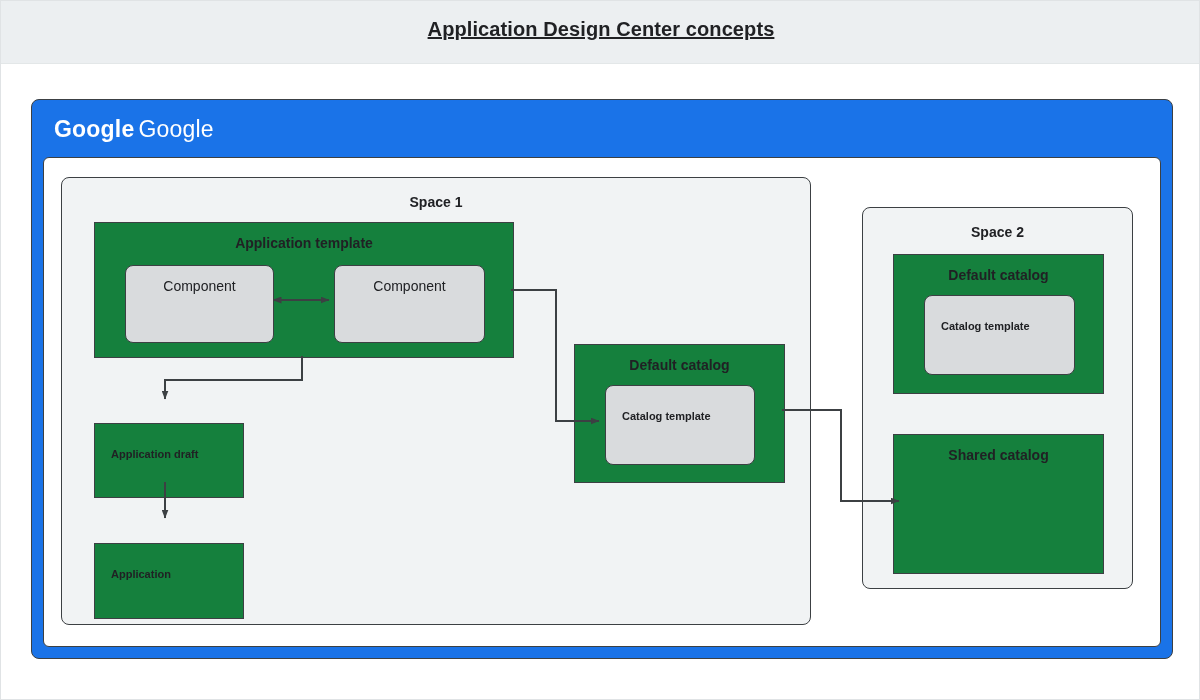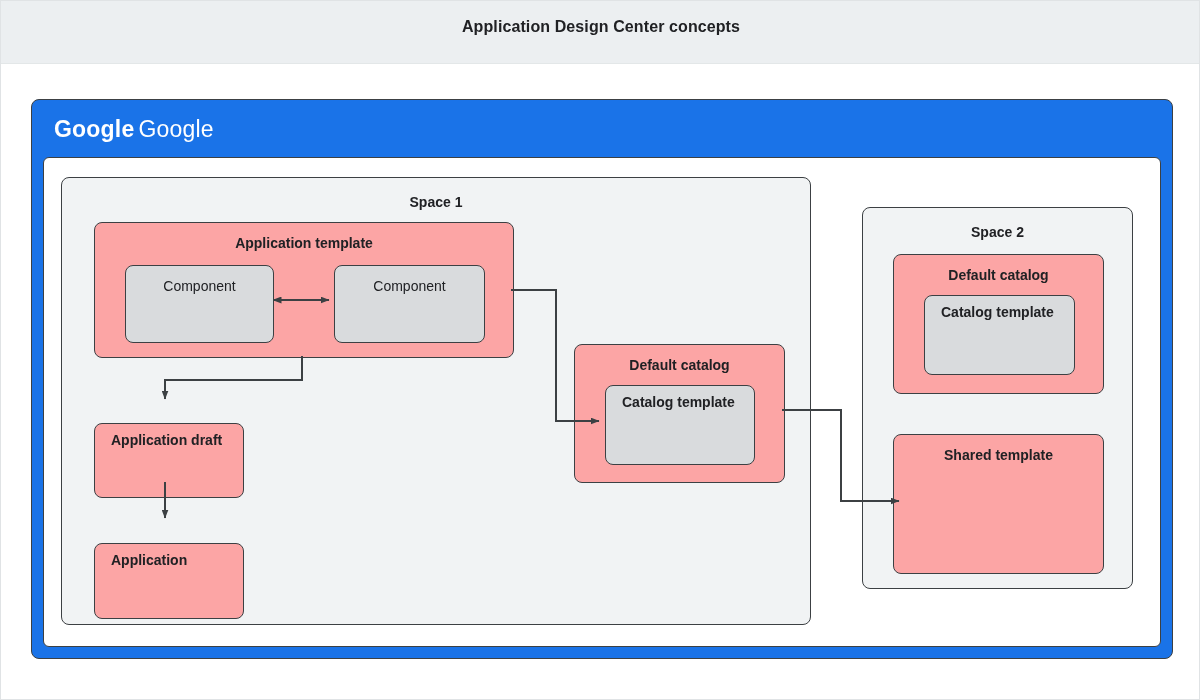--- a/index.html
+++ b/index.html
@@ -28,24 +28,25 @@
     height: 63px;
     background: #eceff1;
     border-bottom: 1px solid #e3e7e8;
     box-sizing: border-box;
   }
   #page-title {
     position: absolute;
     left: 0; top: 17px;
     width: 1200px;
     text-align: center;
-    font-size: 16px;
+    font-size: 20px;
     font-weight: bold;
     color: #202124;
     letter-spacing: .1px;
+    text-decoration: underline;
   }
   
   #gcp-frame {
     position: absolute;
     left: 30px; top: 98px;
     width: 1142px; height: 560px;
     background: #1a73e8;
     border: 1px solid #3c4043;
     border-radius: 8px;
     box-sizing: border-box;
@@ -81,23 +82,23 @@
     position: absolute;
     left: 0; top: 16px;
     width: 100%;
     text-align: center;
     font-size: 14px;
     font-weight: bold;
     color: #202124;
   }
   .blue-box {
     position: absolute;
-    background: #fca5a5;
+    background: #15803d;
     border: 1.6px solid #3c4043;
-    border-radius: 8px;
+    border-radius: 0;
     box-sizing: border-box;
   }
   .gray-box {
     position: absolute;
     background: #d9dbdd;
     border: 1.6px solid #3c4043;
     border-radius: 8px;
     box-sizing: border-box;
   }
   .box-title {
@@ -113,23 +114,23 @@
     position: absolute;
     left: 0; top: 12px;
     width: 100%;
     text-align: center;
     font-size: 14px;
     font-weight: normal;
     color: #202124;
   }
   .box-title-left {
     position: absolute;
-    left: 16px; top: 8px;
+    left: 16px; top: 24px;
     text-align: left;
-    font-size: 14px;
+    font-size: 11px;
     font-weight: bold;
     color: #202124;
     white-space: nowrap;
   }
   
   #connectors {
     position: absolute;
     left: 0; top: 0;
     width: 1200px; height: 700px;
     pointer-events: none;
@@ -183,21 +184,21 @@
         <div class="space-label">Space 2</div>
 
         <div class="blue-box" style="left:30px; top:46px; width:211px; height:140px;">
           <div class="box-title">Default catalog</div>
           <div class="gray-box" style="left:30px; top:40px; width:151px; height:80px;">
             <div class="box-title-left">Catalog template</div>
           </div>
         </div>
 
         <div class="blue-box" style="left:30px; top:226px; width:211px; height:140px;">
-          <div class="box-title">Shared template</div>
+          <div class="box-title">Shared catalog</div>
         </div>
       </div>
 
     </div>
   </div>
 
   <svg id="connectors" viewBox="0 0 1200 700" width="1200" height="700">
     <defs>
       <marker id="arrowhead" markerWidth="9" markerHeight="7" refX="8.5" refY="3.5" orient="auto" markerUnits="userSpaceOnUse">
         <polygon points="0 0, 9 3.5, 0 7" fill="#3c4043"></polygon>

